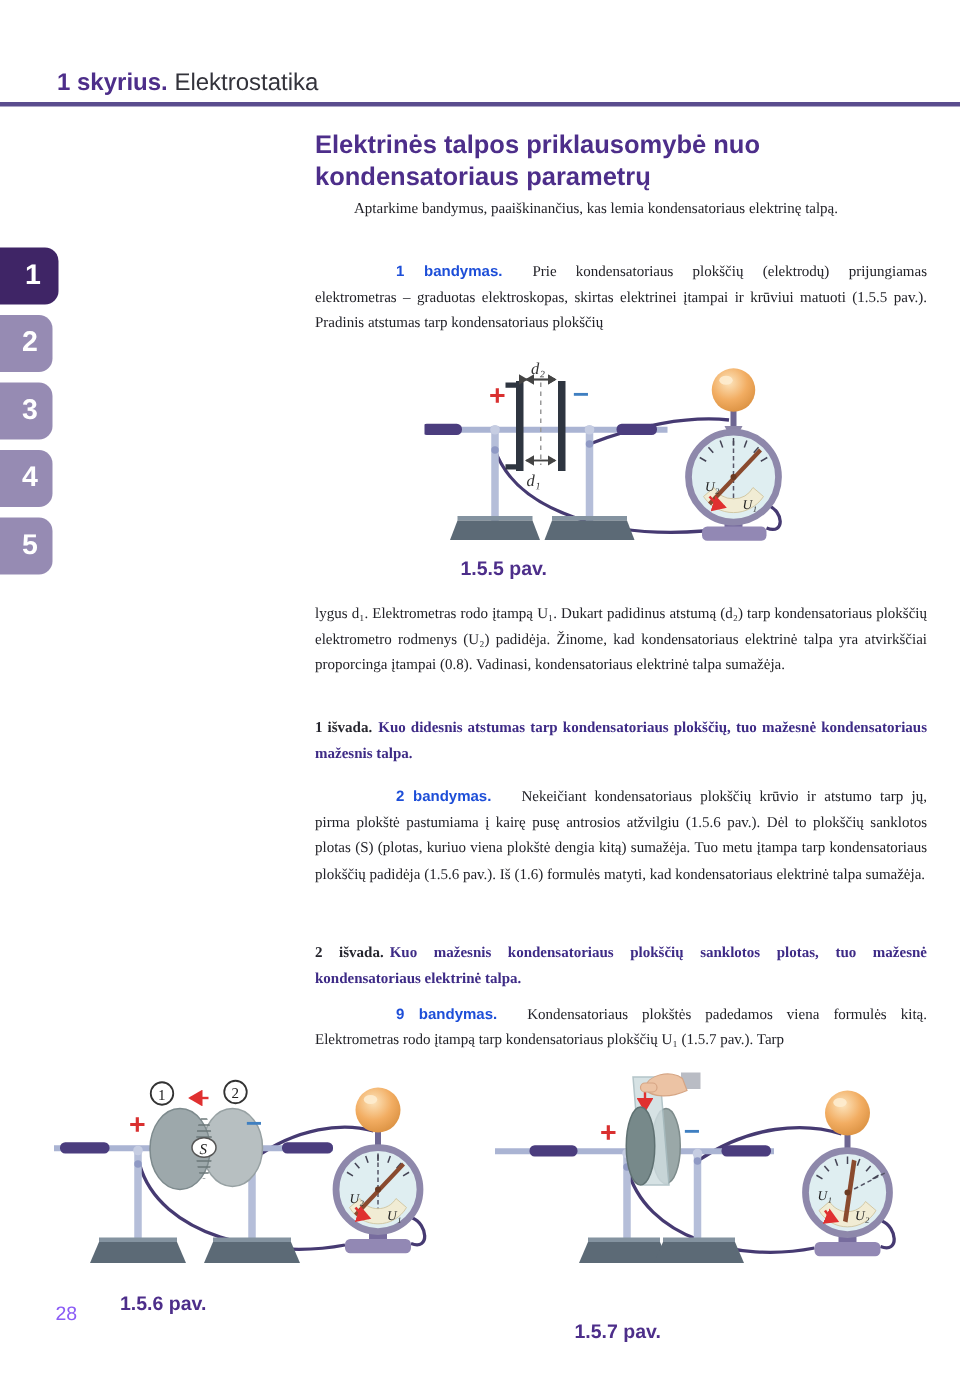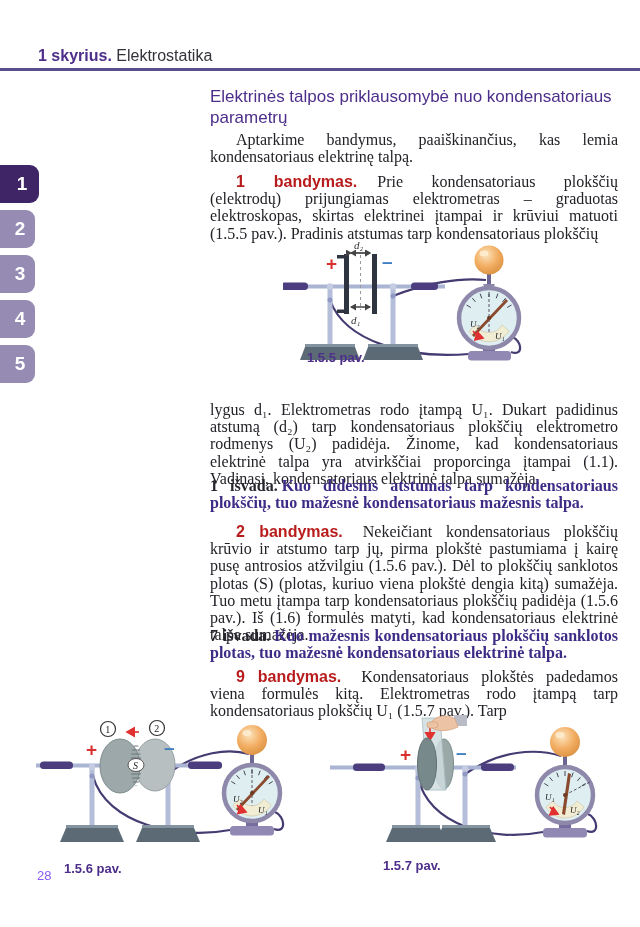--- a/index.html
+++ b/index.html
@@ -9,25 +9,25 @@
   
   .header-text{left:38px;top:47px;font-family:"Liberation Sans",sans-serif;font-size:16px;color:#33333b;}
   .header-text b{color:#4d2e8a;}
   .header-rule{left:0;top:68px;width:640px;height:2.5px;background:#5a4d8e;}
   
   .tab{left:0;width:35px;height:38px;border-radius:0 9px 9px 0;background:#968bb3;color:#fff;
        font-family:"Liberation Sans",sans-serif;font-weight:bold;font-size:19px;
        display:flex;align-items:center;justify-content:center;padding-left:5px;box-sizing:border-box;}
   .tab.active{background:#3f2566;width:39px;}
   
-  .col{left:210px;width:408px;font-size:16px;line-height:17.2px;text-align:justify;}
+  .col{left:210px;width:408px;font-size:10px;line-height:17.2px;text-align:justify;}
   .indent{text-indent:26px;}
   .page-title{left:210px;top:86px;width:410px;font-family:"Liberation Sans",sans-serif;
-              font-weight:normal;font-size:17px;line-height:21px;color:#4d2e8a;text-align:left;}
-  .exp-label{font-family:"Liberation Sans",sans-serif;font-weight:bold;color:#b91c1c;padding-right:20px;}
+              font-weight:bold;font-size:17px;line-height:21px;color:#4d2e8a;text-align:left;}
+  .exp-label{font-family:"Liberation Sans",sans-serif;font-weight:bold;color:#1d4ed8;padding-right:20px;margin-left:28px;}
   .concl-label{font-weight:bold;color:#26262e;padding-right:4px;margin-top:28px;}
   .concl-text{font-weight:bold;color:#3e2b86;}
   .caption{font-family:"Liberation Sans",sans-serif;font-weight:bold;font-size:13px;color:#4d2e8a;}
   .page-number{left:37px;top:868px;font-family:"Liberation Sans",sans-serif;font-size:13px;color:#8b5cf6;}
   svg text{font-family:"Liberation Serif",serif;}
   .sign{font-family:"Liberation Sans",sans-serif;font-weight:bold;}
 </style>
 </head>
 <body>
 
@@ -122,29 +122,29 @@
       <line x1="183.5" y1="65" x2="187.8" y2="67.5"></line>
     </g>
     <path d="M186,91 A 24 24 0 0 0 226,91 L 219,85 A 15 15 0 0 1 193,85 Z" fill="#f1ecd4" stroke="#cfc49e" stroke-width="0.6"></path>
     <polygon points="189,95 191,97 225,61 223,59" fill="#8a4a2e"></polygon>
     <circle cx="206" cy="78" r="2" fill="#6b3a22"></circle>
     <path d="M190,91 A 20 20 0 0 0 200,98" stroke="#e03030" stroke-width="1.6" fill="none" marker-end="url(#ahr1)"></path>
     <text x="187" y="87" font-size="9" font-style="italic" fill="#222">U₂</text>
     <text x="212" y="99" font-size="9" font-style="italic" fill="#222">U₁</text>
   </g>
 </svg>
-<div class="abs caption" style="left:307px;top:350px">1.5.5 pav.</div>
-
-<p class="abs col" style="top:401px;margin:0;">lygus d₁. Elektrometras rodo įtampą U₁. Dukart padidinus atstumą (d₂) tarp kondensatoriaus plokščių elektrometro rodmenys (U₂) padidėja. Žinome, kad kondensatoriaus elektrinė talpa yra atvirkščiai proporcinga įtampai (1.1). Vadinasi, kondensatoriaus elektrinė talpa sumažėja.</p>
+<div class="abs caption" style="left:307px;top:371px">1.5.5 pav.</div>
+
+<p class="abs col" style="top:401px;margin:0;">lygus d₁. Elektrometras rodo įtampą U₁. Dukart padidinus atstumą (d₂) tarp kondensatoriaus plokščių elektrometro rodmenys (U₂) padidėja. Žinome, kad kondensatoriaus elektrinė talpa yra atvirkščiai proporcinga įtampai (0.8). Vadinasi, kondensatoriaus elektrinė talpa sumažėja.</p>
 
 <p class="abs col" style="top:477px;margin:0;"><span class="concl-label">1 išvada.</span><span class="concl-text">Kuo didesnis atstumas tarp kondensatoriaus plokščių, tuo mažesnė kondensatoriaus mažesnis talpa.</span></p>
 
 <p class="abs col indent" style="top:523px;margin:0;"><span class="exp-label">2 bandymas.</span><span>Nekeičiant kondensatoriaus plokščių krūvio ir atstumo tarp jų, pirma plokštė pastumiama į kairę pusę antrosios atžvilgiu (1.5.6 pav.). Dėl to plokščių sanklotos plotas (S) (plotas, kuriuo viena plokštė dengia kitą) sumažėja. Tuo metu įtampa tarp kondensatoriaus plokščių padidėja (1.5.6 pav.). Iš (1.6) formulės matyti, kad kondensatoriaus elektrinė talpa sumažėja.</span></p>
 
-<p class="abs col" style="top:627px;margin:0;"><span class="concl-label">7 išvada.</span><span class="concl-text">Kuo mažesnis kondensatoriaus plokščių sanklotos plotas, tuo mažesnė kondensatoriaus elektrinė talpa.</span></p>
+<p class="abs col" style="top:627px;margin:0;"><span class="concl-label">2 išvada.</span><span class="concl-text">Kuo mažesnis kondensatoriaus plokščių sanklotos plotas, tuo mažesnė kondensatoriaus elektrinė talpa.</span></p>
 
 <p class="abs col indent" style="top:668px;margin:0;"><span class="exp-label">9 bandymas.</span><span>Kondensatoriaus plokštės padedamos viena formulės kitą. Elektrometras rodo įtampą tarp kondensatoriaus plokščių U₁ (1.5.7 pav.). Tarp</span></p>
 
 <svg class="abs" style="left:36px;top:712px" width="292" height="150" viewBox="0 0 292 150">
   <defs>
     <radialGradient id="sph2" cx="40%" cy="32%" r="75%">
       <stop offset="0%" stop-color="#fce4bd"></stop>
         <stop offset="55%" stop-color="#f2ad62"></stop>
         <stop offset="100%" stop-color="#d98f3f"></stop>
     </radialGradient>
@@ -212,21 +212,21 @@
       <line x1="195.3" y1="69.5" x2="199.3" y2="71.9"></line>
     </g>
     <path d="M197,93 A 22 22 0 0 0 235,93 L 228,87 A 14 14 0 0 1 204,87 Z" fill="#f1ecd4" stroke="#cfc49e" stroke-width="0.6"></path>
     <polygon points="200,97 202,99 234,65 232,63" fill="#8a4a2e"></polygon>
     <circle cx="216" cy="81" r="2" fill="#6b3a22"></circle>
     <path d="M201,93 A 18 18 0 0 0 210,100" stroke="#e03030" stroke-width="1.6" fill="none" marker-end="url(#ahr2)"></path>
     <text x="197" y="90" font-size="9" font-style="italic" fill="#222">U₂</text>
     <text x="222" y="101" font-size="9" font-style="italic" fill="#222">U₁</text>
   </g>
 </svg>
-<div class="abs caption" style="left:64px;top:861px">1.5.6 pav.</div>
+<div class="abs caption" style="left:80px;top:861px">1.5.6 pav.</div>
 
 <svg class="abs" style="left:330px;top:712px" width="292" height="150" viewBox="0 0 292 150">
   <defs>
     <radialGradient id="sph3" cx="40%" cy="32%" r="75%">
       <stop offset="0%" stop-color="#fce4bd"></stop>
         <stop offset="55%" stop-color="#f2ad62"></stop>
         <stop offset="100%" stop-color="#d98f3f"></stop>
     </radialGradient>
     <marker id="ahr3" markerWidth="7" markerHeight="7" refX="5" refY="3.5" orient="auto">
         <path d="M0,0 L6,3.5 L0,7 Z" fill="#e03030"></path>
@@ -286,15 +286,15 @@
       <line x1="214.3" y1="71.5" x2="218.3" y2="73.9"></line>
     </g>
     <path d="M216,95 A 22 22 0 0 0 254,95 L 247,89 A 14 14 0 0 1 223,89 Z" fill="#f1ecd4" stroke="#cfc49e" stroke-width="0.6"></path>
     <polygon points="232,102 235,103 241,62 238,61" fill="#8a4a2e"></polygon>
     <circle cx="235" cy="83" r="2" fill="#6b3a22"></circle>
     <path d="M220,95 A 18 18 0 0 0 228,102" stroke="#e03030" stroke-width="1.6" fill="none" marker-end="url(#ahr3)"></path>
     <text x="215" y="88" font-size="9" font-style="italic" fill="#222">U₁</text>
     <text x="240" y="101" font-size="9" font-style="italic" fill="#222">U₂</text>
   </g>
 </svg>
-<div class="abs caption" style="left:383px;top:858px">1.5.7 pav.</div>
+<div class="abs caption" style="left:383px;top:880px">1.5.7 pav.</div>
 
 <div class="abs page-number">28</div>
 
 </body></html>

